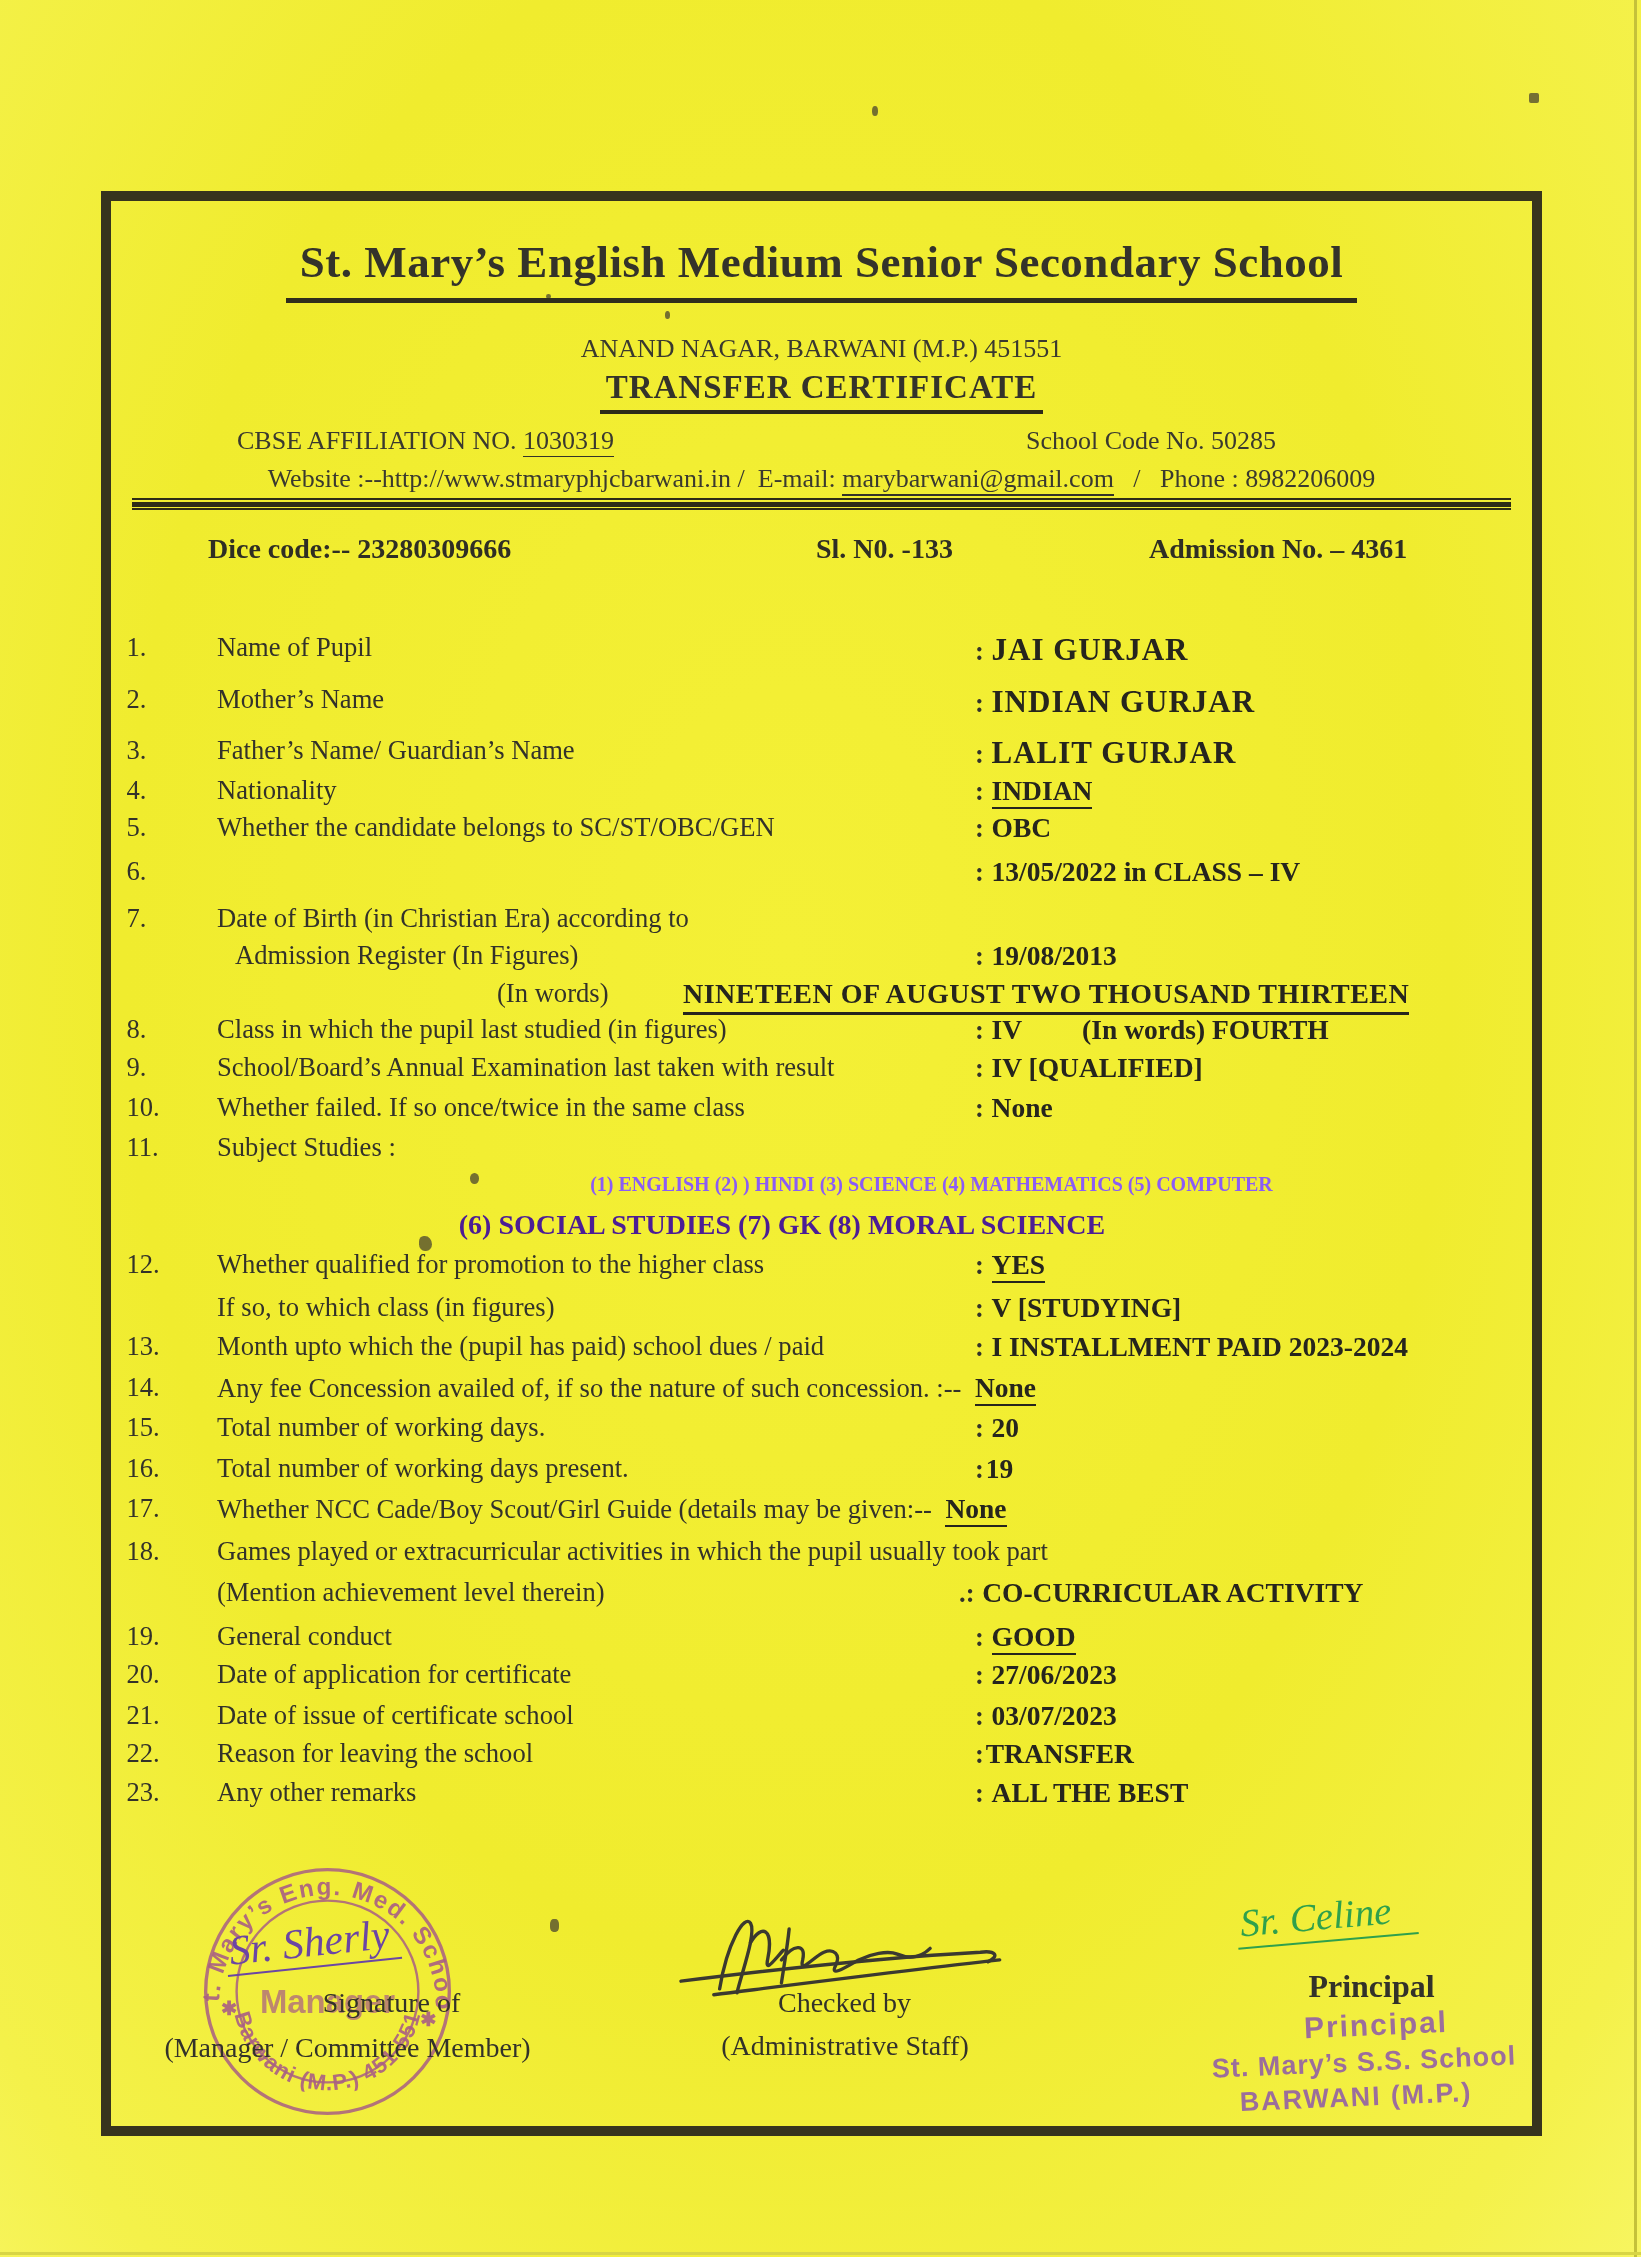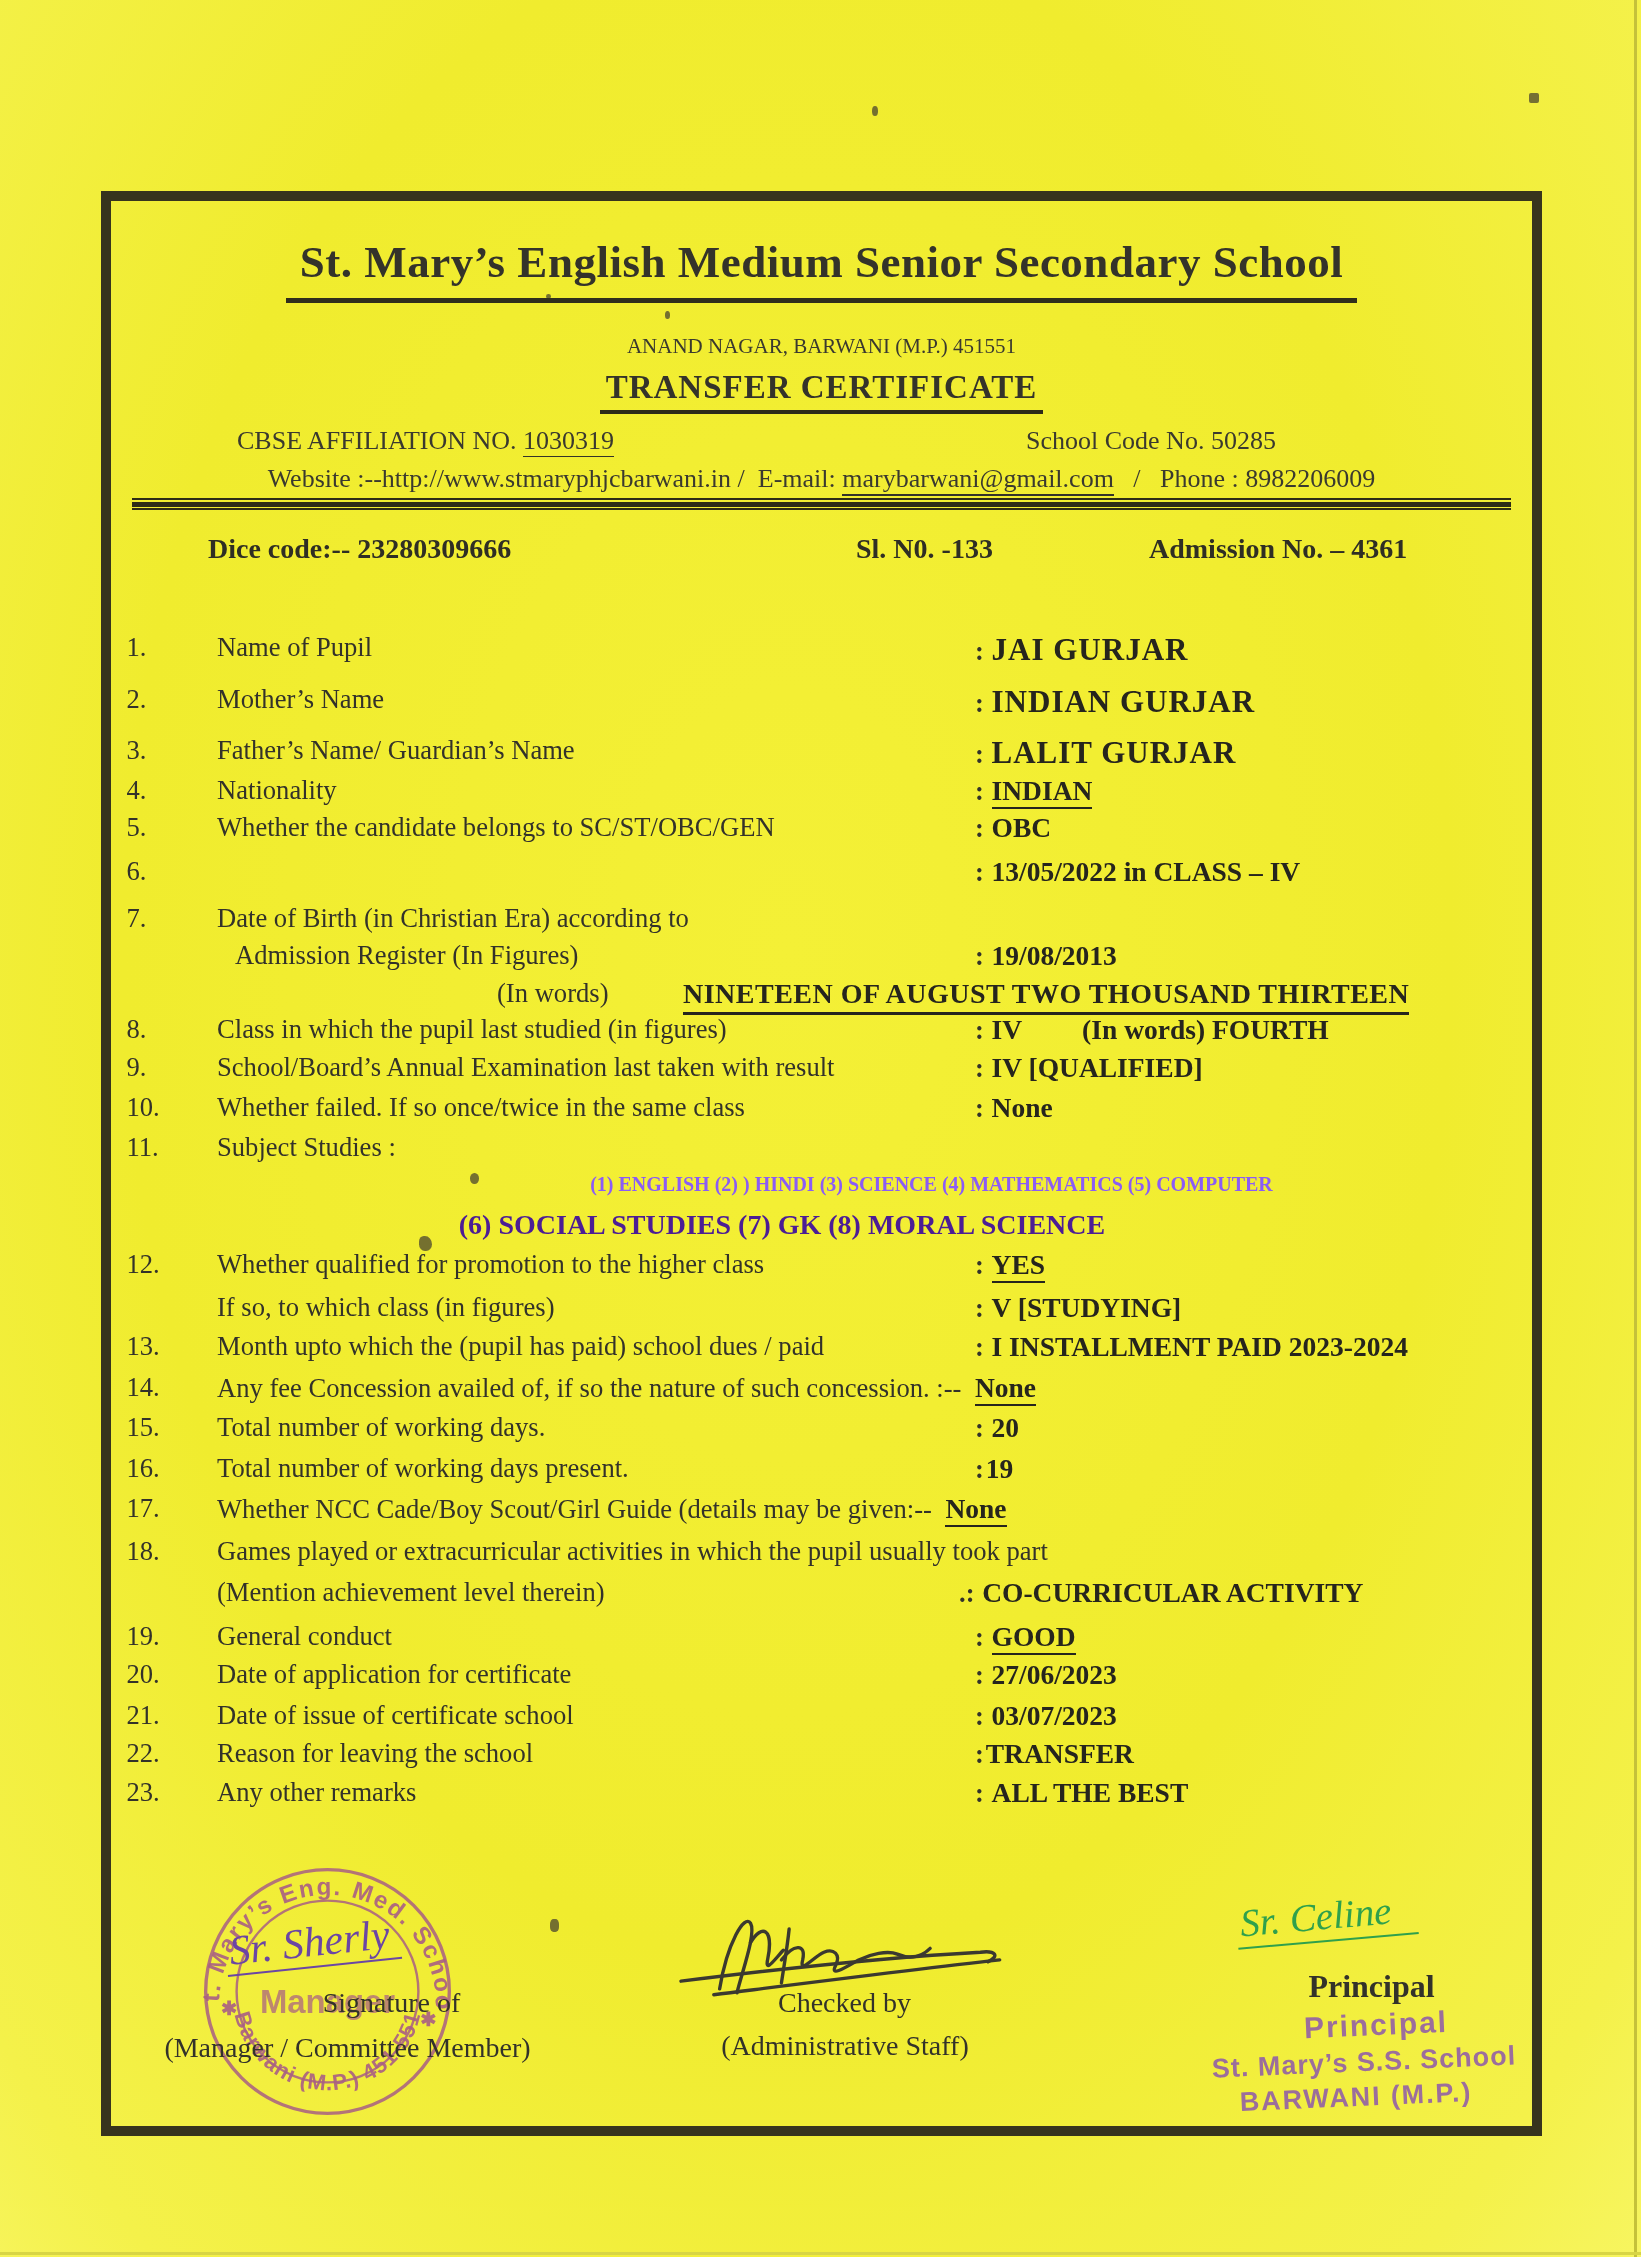--- a/index.html
+++ b/index.html
@@ -10,34 +10,34 @@
   }
   .frame{
     position:absolute;left:101px;top:191px;width:1441px;height:1945px;
     border:10.6px solid #37341d;box-sizing:border-box;
   }
   .abs{position:absolute;}
   .ctr{left:0;right:0;text-align:center;}
   
   .school-name{top:35px;font-weight:bold;font-size:45px;letter-spacing:0.5px;color:#34332a;}
   .school-name > span{display:inline-block;border-bottom:5.8px solid #302e1c;padding:0 13.5px 9.7px 13.5px;}
-  .address{top:133px;font-size:21px;color:#3a392f;}
+  .address{top:133px;font-size:26px;color:#3a392f;}
   .doc-title{top:168px;font-size:33px;font-weight:bold;letter-spacing:1px;color:#34332a;}
   .doc-title > span{display:inline-block;border-bottom:4.8px solid #2d2b19;padding:0 5.8px 3.9px 5.8px;}
   .affil-row{top:225px;width:100%;font-size:26px;color:#3a392f;}
   .affil-left{position:absolute;left:126px;white-space:nowrap;}
   .affil-right{position:absolute;left:915px;white-space:nowrap;}
   .website-row{top:263px;font-size:26px;color:#3a392f;white-space:nowrap;}
   .u2{border-bottom:1.9px solid #34332a;padding-bottom:1px;}
   .u2d{border-bottom:2.9px double #34332a;padding-bottom:1px;}
   .divider{top:297px;left:21px;right:21px;height:11.6px;
     background:linear-gradient(to bottom,#2e2c16 0px,#2e2c16 1.9px,transparent 1.9px,transparent 3.9px,#2e2c16 3.9px,#2e2c16 8.7px,transparent 8.7px,transparent 9.7px,#2e2c16 9.7px,#2e2c16 11.6px);}
   .meta-row{top:332px;width:100%;font-size:28px;font-weight:bold;color:#2f2e24;}
   .meta-dice{position:absolute;left:97px;}
-  .meta-sl{position:absolute;left:705px;margin-left:40px;}
+  .meta-sl{position:absolute;left:705px;}
   .meta-adm{position:absolute;left:1038px;text-align:right;}
   
   .rows{position:absolute;top:431px;left:0;width:1419px;height:1197px;}
   .line{position:absolute;left:0;width:100%;height:41px;font-size:26.6px;color:#33322a;white-space:nowrap;}
   .no{position:absolute;left:15.4px;}
   .lbl{position:absolute;left:106px;}
   .lbl2{position:absolute;left:124px;}
   .val{position:absolute;left:864px;white-space:nowrap;}
   .v{font-weight:bold;font-size:27.5px;color:#26251d;}
   .c{font-style:normal;font-weight:bold;margin-right:7.7px;}

